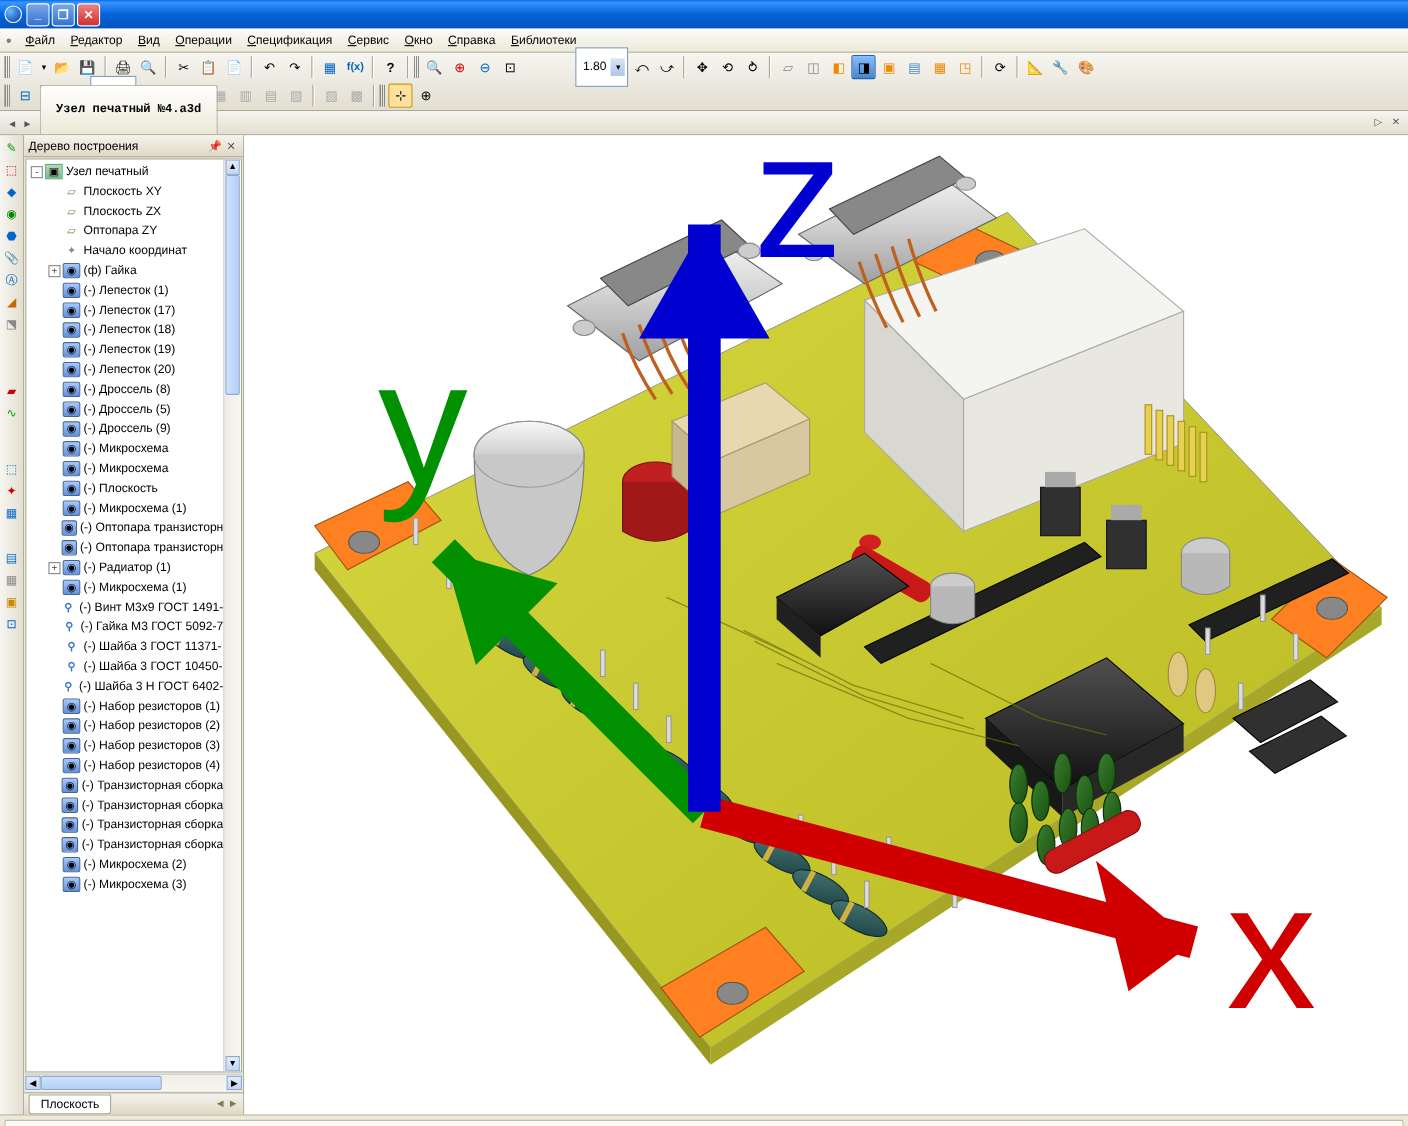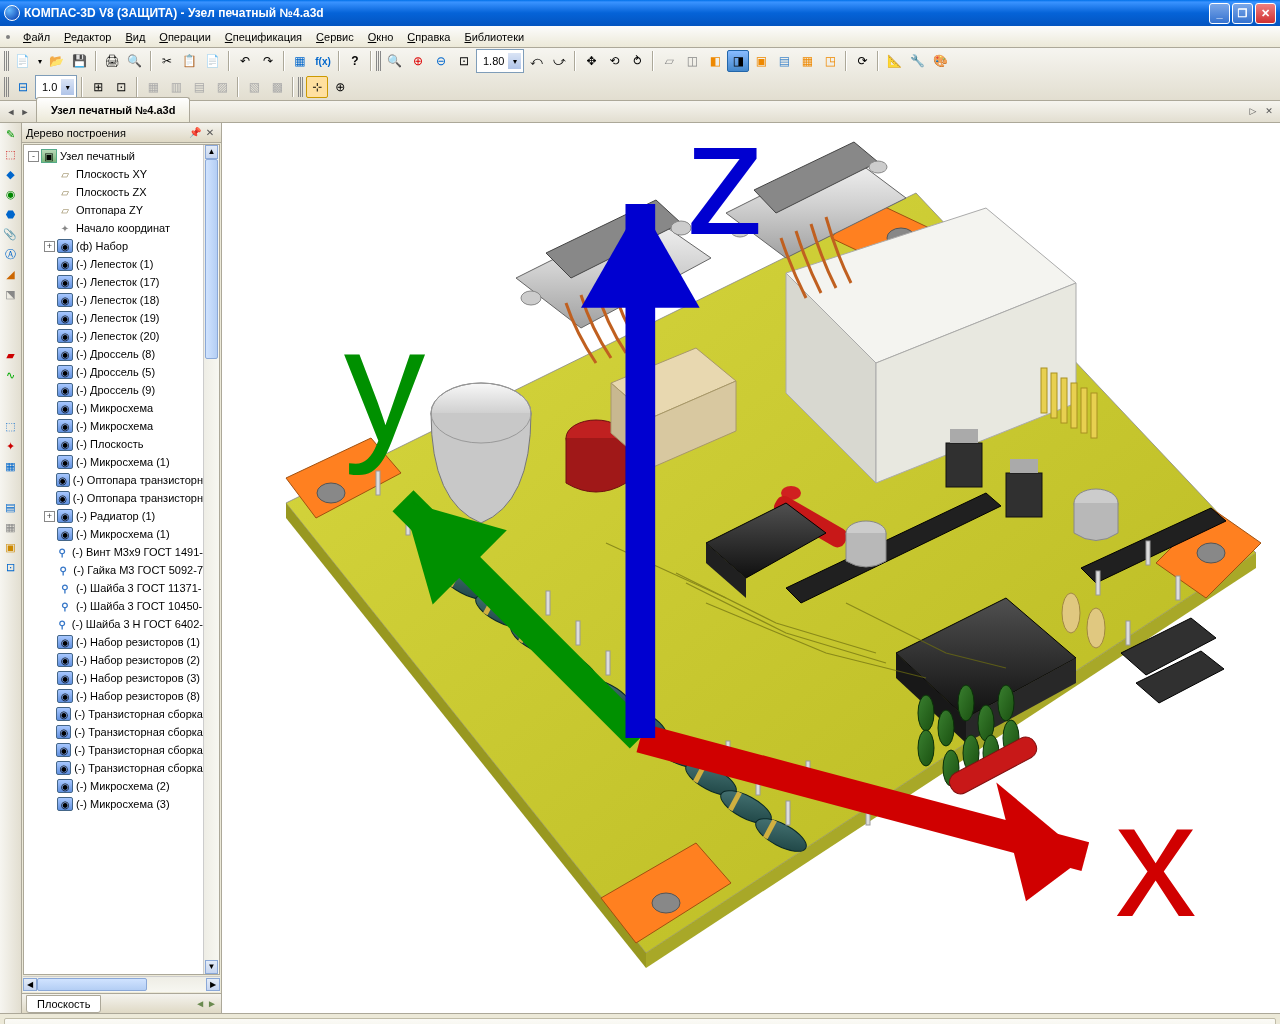--- a/index.html
+++ b/index.html
@@ -12,27 +12,27 @@
 .winbtn.min,.winbtn.max{background:linear-gradient(#7ba7e8,#3573d0);}
 .winbtn.close{background:linear-gradient(#f08080,#d03030);}
 .menubar{height:22px;background:linear-gradient(#fcfcfc,#ece9d8);border-bottom:1px solid #aca899;display:flex;align-items:center;padding:0 6px;gap:2px;}
 .menubar .dot{width:4px;height:4px;background:#808080;border-radius:50%;margin-right:4px;}
 .menuitem{padding:2px 7px;cursor:default;}
 .menuitem .ul{text-decoration:underline;}
 .toolbars{background:linear-gradient(#f6f5f0,#e2ded0);border-bottom:1px solid #aca899;}
 .toolbar-row{height:26px;display:flex;align-items:center;padding:0 4px;gap:1px;}
 .tbtn{width:22px;height:22px;border:1px solid transparent;display:flex;align-items:center;justify-content:center;font-size:12px;cursor:default;border-radius:2px;}
 .tsep{width:2px;height:20px;border-left:1px solid #aca899;border-right:1px solid #fff;margin:0 3px;}
-.tcombo{height:24px;background:#fff;border:1px solid #7f9db9;display:flex;align-items:center;padding:0 2px 0 6px;font-size:11px;}
+.tcombo{height:36px;background:#fff;border:1px solid #7f9db9;display:flex;align-items:center;padding:0 2px 0 6px;font-size:11px;margin-left:47px;}
 .tcombo .dd{width:13px;height:16px;background:linear-gradient(#dae4f5,#b0c4e8);margin-left:4px;display:flex;align-items:center;justify-content:center;font-size:8px;}
 .grip{width:5px;height:20px;background:repeating-linear-gradient(90deg,#888,#888 1px,transparent 1px,transparent 2px);margin-right:2px;}
 .tabstrip{height:22px;background:linear-gradient(#f6f5f0,#e2ded0);display:flex;align-items:flex-end;padding-left:36px;border-bottom:1px solid #aca899;position:relative;}
 .tabstrip .navbtn{position:absolute;left:4px;top:2px;width:14px;height:18px;display:flex;align-items:center;justify-content:center;font-size:9px;color:#555;}
 .tabstrip .navbtn.r{left:18px;}
-.filetab{background:linear-gradient(#fff,#ece9d8);border:1px solid #aca899;border-bottom:none;padding:6px 14px;border-radius:3px 3px 0 0;font-weight:bold;}
+.filetab{background:linear-gradient(#fff,#ece9d8);border:1px solid #aca899;border-bottom:none;padding:16px 14px;border-radius:3px 3px 0 0;font-weight:bold;font-family:Liberation Mono, monospace;}
 .tabstrip .closers{position:absolute;right:4px;top:3px;display:flex;gap:2px;}
 .tabstrip .closers span{width:14px;height:14px;font-size:9px;display:flex;align-items:center;justify-content:center;color:#555;}
 .workarea{display:flex;height:890px;position:relative;}
 .lefttoolbar{width:22px;background:linear-gradient(90deg,#f6f5f0,#e2ded0);border-right:1px solid #aca899;display:flex;flex-direction:column;align-items:center;padding-top:2px;gap:1px;}
 .ltbtn{width:19px;height:19px;display:flex;align-items:center;justify-content:center;font-size:11px;border:1px solid transparent;cursor:default;}
 .treepanel{width:200px;background:#ece9d8;border-right:1px solid #aca899;display:flex;flex-direction:column;}
 .treehdr{height:20px;background:linear-gradient(#f4f3ee,#dfd9c5);border-bottom:1px solid #aca899;display:flex;align-items:center;padding:0 4px;font-size:11px;}
 .treehdr .spacer{flex:1;}
 .treehdr .pin,.treehdr .x{width:14px;height:14px;font-size:10px;display:flex;align-items:center;justify-content:center;color:#555;cursor:default;}
 .treebody{flex:1;background:#fff;border:1px solid #aca899;margin:1px;overflow:hidden;display:flex;position:relative;}
@@ -64,21 +64,20 @@
 .viewport svg{width:100%;height:100%;}
 .axis-gizmo{position:absolute;left:8px;bottom:8px;width:60px;height:60px;}
 .bottompanel{height:35px;background:#ece9d8;border-top:1px solid #aca899;padding:4px;}
 .bottompanel .inner{height:24px;background:linear-gradient(#fbfbf7,#eeebe0);border:1px solid #c0bca8;border-radius:2px;}
 </style>
 </head>
 <body>
 
 <div class="titlebar">
   <div class="app-icon"></div>
-  <div class="title">КОМПАС-3D V8 (ЗАЩИТА) - Узел печатный №4.a3d</div>
   <div class="winbtns">
     <div class="winbtn min">_</div>
     <div class="winbtn max">❐</div>
     <div class="winbtn close">✕</div>
   </div>
 </div>
 
 <div class="menubar">
   <div class="dot"></div>
   <div id="menuitems" style="display: flex;">
@@ -238,21 +237,21 @@
             <span class="lbl">Оптопара ZY</span>
           </div>
           <div class="treenode" style="padding-left: 20px;">
             <span class="noexp"></span>
             <span class="ticon ico-origin">✦</span>
             <span class="lbl">Начало координат</span>
           </div>
           <div class="treenode" style="padding-left: 20px;">
             <span class="exp">+</span>
             <span class="ticon ico-part">◉</span>
-            <span class="lbl">(ф) Набор</span>
+            <span class="lbl">(ф) Гайка</span>
           </div>
           <div class="treenode" style="padding-left: 20px;">
             <span class="noexp"></span>
             <span class="ticon ico-part">◉</span>
             <span class="lbl">(-) Лепесток (1)</span>
           </div>
           <div class="treenode" style="padding-left: 20px;">
             <span class="noexp"></span>
             <span class="ticon ico-part">◉</span>
             <span class="lbl">(-) Лепесток (17)</span>
@@ -363,21 +362,21 @@
             <span class="lbl">(-) Набор резисторов (2)</span>
           </div>
           <div class="treenode" style="padding-left: 20px;">
             <span class="noexp"></span>
             <span class="ticon ico-part">◉</span>
             <span class="lbl">(-) Набор резисторов (3)</span>
           </div>
           <div class="treenode" style="padding-left: 20px;">
             <span class="noexp"></span>
             <span class="ticon ico-part">◉</span>
-            <span class="lbl">(-) Набор резисторов (8)</span>
+            <span class="lbl">(-) Набор резисторов (4)</span>
           </div>
           <div class="treenode" style="padding-left: 20px;">
             <span class="noexp"></span>
             <span class="ticon ico-part">◉</span>
             <span class="lbl">(-) Транзисторная сборка</span>
           </div>
           <div class="treenode" style="padding-left: 20px;">
             <span class="noexp"></span>
             <span class="ticon ico-part">◉</span>
             <span class="lbl">(-) Транзисторная сборка</span>

